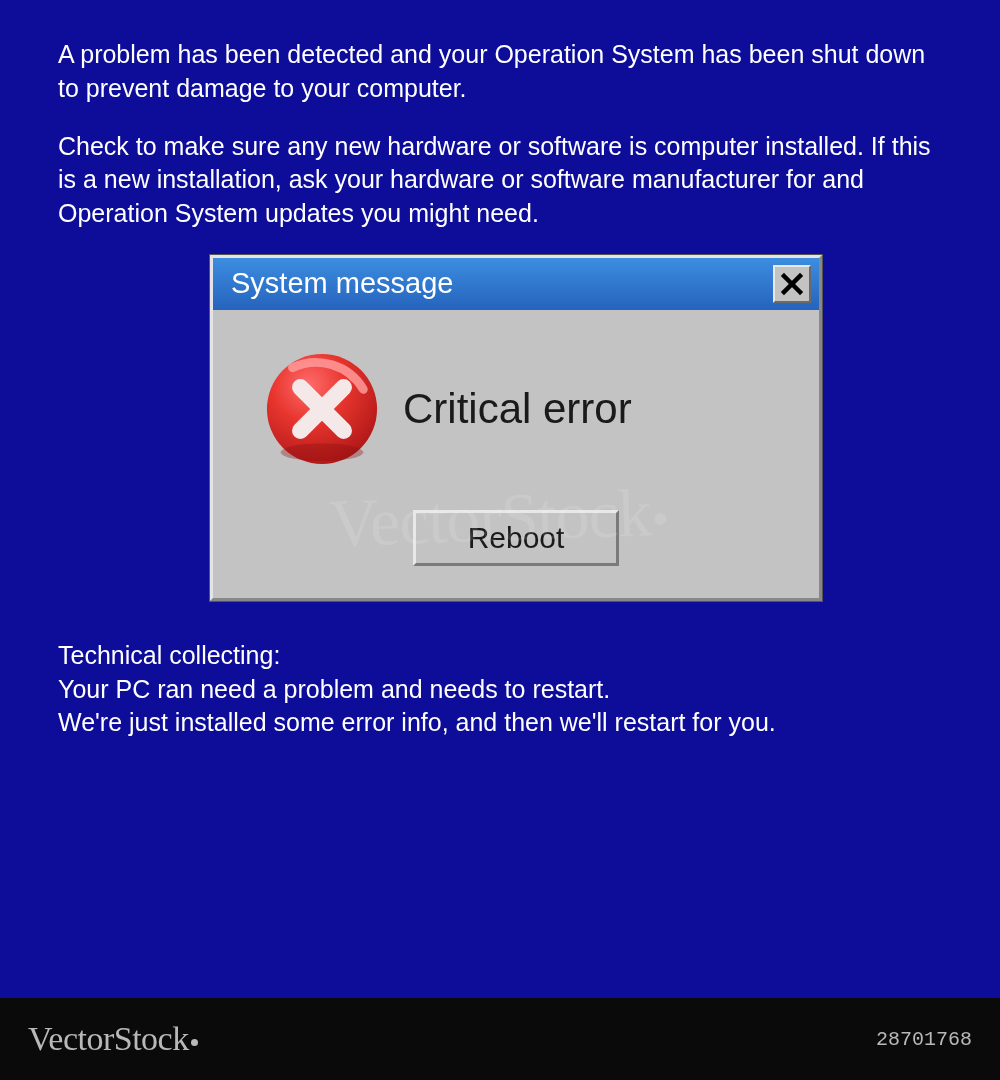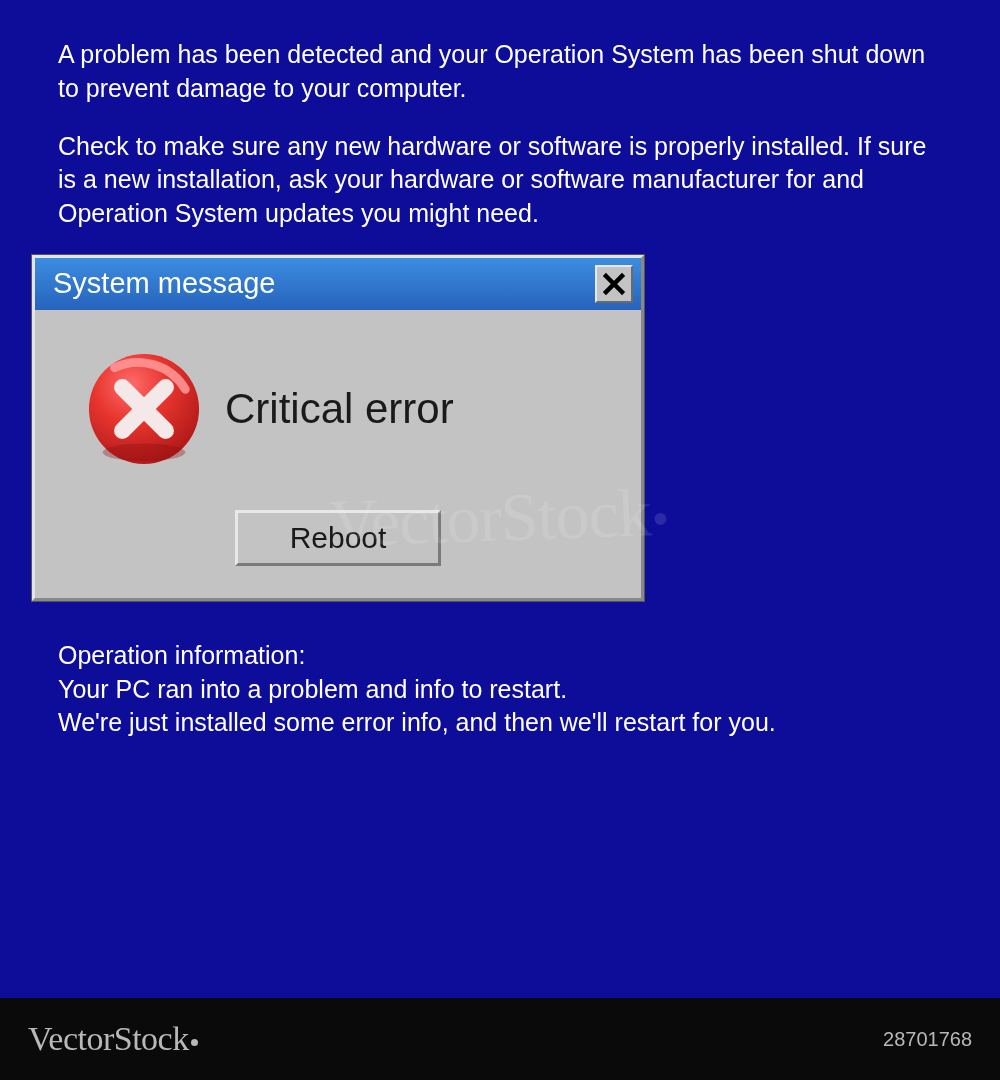--- a/index.html
+++ b/index.html
@@ -19,20 +19,21 @@
       color: #ffffff;
       font-size: 25px;
       line-height: 1.35;
       padding: 38px 58px 0 58px;
     }
     .bsod-text p {
       margin-bottom: 24px;
     }
     .dialog-wrapper {
       display: flex;
+      justify-content: center;
       margin-top: 18px;
       margin-left: 32px;
     }
     .dialog {
       width: 612px;
       background: #c3c3c3;
       border: 3px solid #e4e4e4;
       border-right-color: #888;
       border-bottom-color: #888;
       box-shadow: 0 0 0 1px #555;
@@ -130,21 +131,21 @@
       width: 7px;
       height: 7px;
       background: #b8b8b8;
       border-radius: 50%;
       vertical-align: middle;
       margin: 0 2px;
     }
     .watermark-id {
       font-size: 20px;
       color: #b8b8b8;
-      font-family: Liberation Sans, sans-serif;
+      font-family: Liberation Mono, monospace;
     }
     .center-watermark {
       position: absolute;
       top: 48%;
       left: 50%;
       transform: translate(-50%, -50%) rotate(-2deg);
       font-family: Georgia, 'Times New Roman', serif;
       font-size: 68px;
       color: rgba(255,255,255,0.12);
       pointer-events: none;
@@ -158,21 +159,21 @@
       border-radius: 50%;
       vertical-align: middle;
       margin: 0 4px;
     }
   </style>
 </head>
 <body>
 
 <div class="bsod-text">
   <p>A problem has been detected and your Operation System has been shut down to prevent damage to your computer.</p>
-  <p>Check to make sure any new hardware or software is properly installed. If sure is a new installation, ask your hardware or software manufacturer for and Operation System updates you might need.</p>
+  <p>Check to make sure any new hardware or software is computer installed. If this is a new installation, ask your hardware or software manufacturer for and Operation System updates you might need.</p>
 </div>
 
 <div class="dialog-wrapper">
   <div class="dialog">
     <div class="titlebar">
       <span class="titlebar-title">System message</span>
       <div class="close-btn">
         <svg viewBox="0 0 24 24">
           <path d="M4 4 L20 20 M20 4 L4 20" stroke="#000" stroke-width="4.5" fill="none" stroke-linecap="square"></path>
         </svg>
@@ -200,22 +201,22 @@
       </div>
     </div>
   </div>
 </div>
 
 <div class="center-watermark">
   VectorStock<span class="sep"></span>
 </div>
 
 <div class="tech-info">
-  <div>Operation information:</div>
-  <div>Your PC ran into a problem and info to restart.</div>
+  <div>Technical collecting:</div>
+  <div>Your PC ran need a problem and needs to restart.</div>
   <div>We're just installed some error info, and then we'll restart for you.</div>
 </div>
 
 <div class="footer-bar">
   <span class="watermark-logo">
     <span>VectorStock</span><span class="sep"></span>
   </span>
   <span class="watermark-id">28701768</span>
 </div>
 

